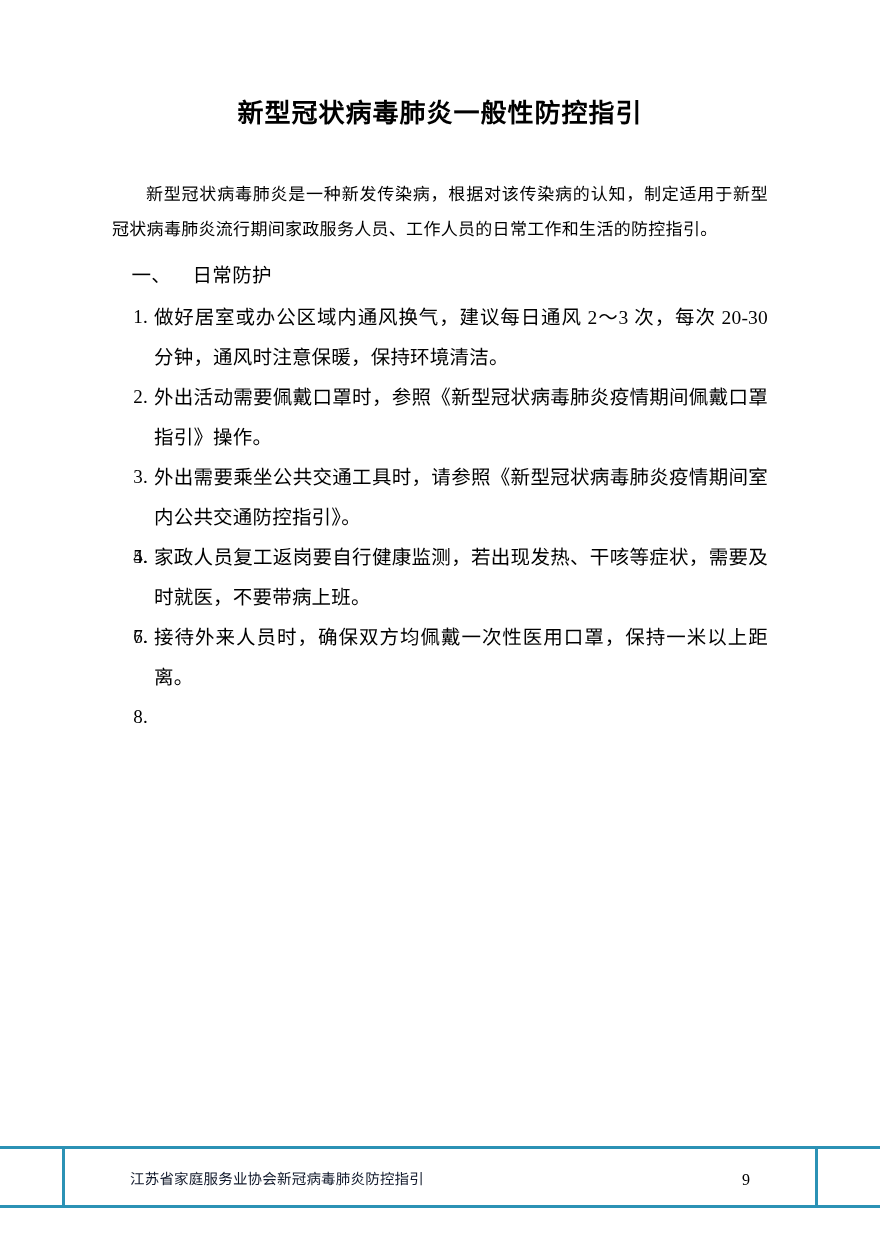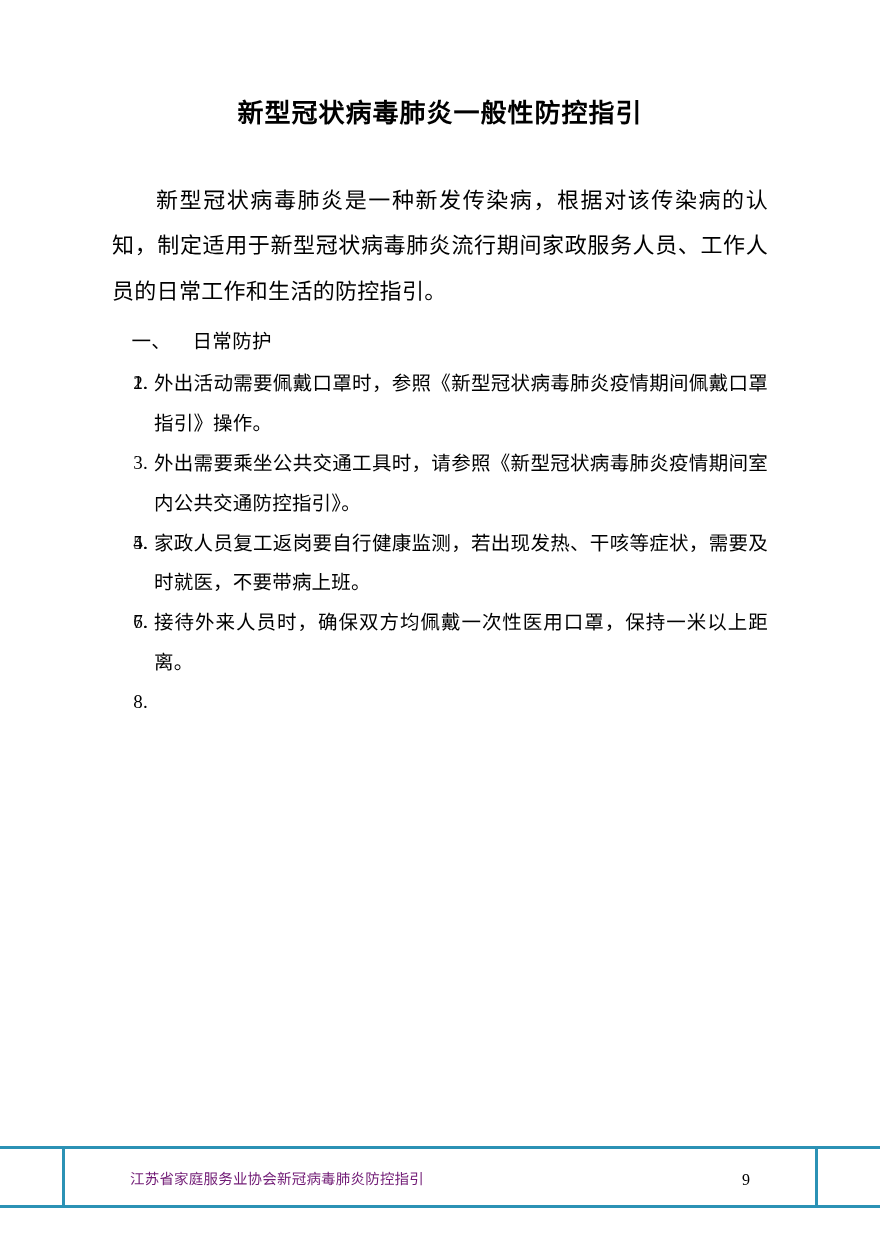--- a/index.html
+++ b/index.html
@@ -32,21 +32,21 @@
     text-align: center;
     font-size: 26px;
     font-weight: bold;
     letter-spacing: 1px;
     margin: 0 0 46px 0;
     line-height: 1.4;
     font-family: "Liberation Serif", "DejaVu Serif", serif;
   }
 
   .para {
-    font-size: 22px;
+    font-size: 17px;
     line-height: 2.05;
     text-align: justify;
     text-justify: inter-ideograph;
     margin: 0 0 4px 0;
     text-indent: 2em;
     letter-spacing: 0.3px;
   }
 
   .section-heading {
     font-size: 19.5px;
@@ -115,21 +115,21 @@
     bottom: 36px;
     width: 3px;
     height: 62px;
     background: #2b92b5;
   }
   .footer-text {
     position: absolute;
     left: 130px;
     bottom: 56px;
     font-size: 14.5px;
-    color: #701a75;
+    color: #0f172a;
     letter-spacing: 0.2px;
   }
   .footer-page {
     position: absolute;
     right: 130px;
     bottom: 55px;
     font-size: 16px;
     font-family: "Liberation Serif", "DejaVu Serif", serif;
   }
 </style>
@@ -144,20 +144,21 @@
 
     <p class="para">新型冠状病毒肺炎是一种新发传染病，根据对该传染病的认知，制定适用于新型冠状病毒肺炎流行期间家政服务人员、工作人员的日常工作和生活的防控指引。</p>
 
     <div class="section-heading">
       <span class="sec-num">一、</span><span>日常防护</span>
     </div>
 
     <ol class="numbered">
       <li>
         <span class="marker">1.</span>
+        <span>做好居室或办公区域内通风换气，建议每日通风 2～3 次，每次 20-30 分钟，通风时注意保暖，保持环境清洁。</span>
       </li>
       <li>
         <span class="marker">2.</span>
         <span>外出活动需要佩戴口罩时，参照《新型冠状病毒肺炎疫情期间佩戴口罩指引》操作。</span>
       </li>
       <li>
         <span class="marker">3.</span>
         <span>外出需要乘坐公共交通工具时，请参照《新型冠状病毒肺炎疫情期间室内公共交通防控指引》。</span>
       </li>
       <li>

